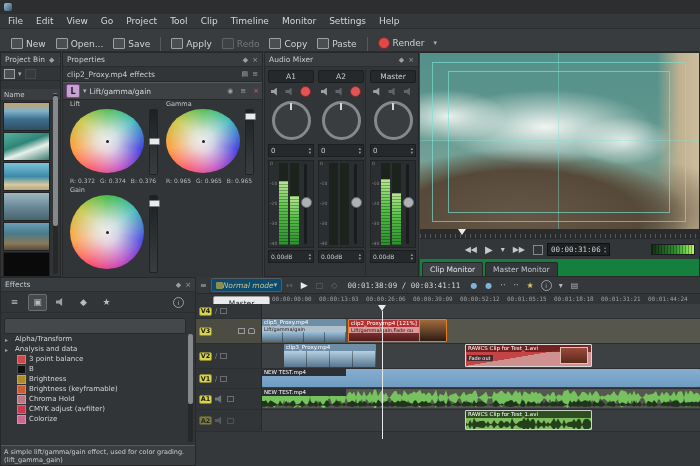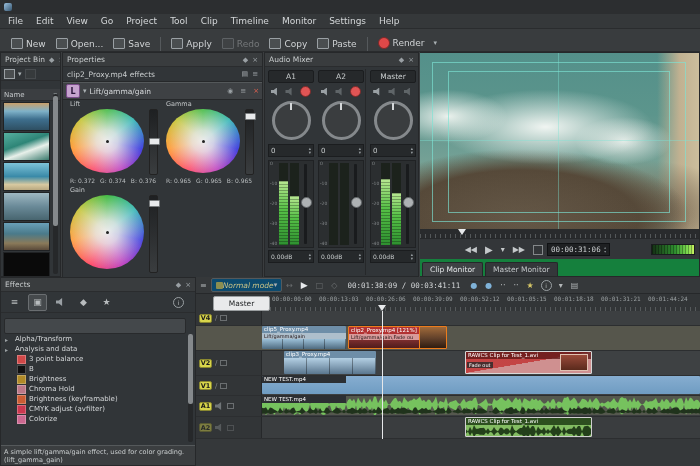--- a/index.html
+++ b/index.html
@@ -450,26 +450,26 @@
         </div>
         <div class="trow">
           <span class="esq" style="background:#101010;"></span>
           <span>B</span>
         </div>
         <div class="trow">
           <span class="esq" style="background:#b08a28;"></span>
           <span>Brightness</span>
         </div>
         <div class="trow">
+          <span class="esq" style="background:#cc5c34;"></span>
+          <span>Brightness (keyframable)</span>
+        </div>
+        <div class="trow">
           <span class="esq" style="background:#bc7888;"></span>
           <span>Chroma Hold</span>
-        </div>
-        <div class="trow">
-          <span class="esq" style="background:#cc5c34;"></span>
-          <span>Brightness (keyframable)</span>
         </div>
         <div class="trow">
           <span class="esq" style="background:#cc3850;"></span>
           <span>CMYK adjust (avfilter)</span>
         </div>
         <div class="trow">
           <span class="esq" style="background:#cc6890;"></span>
           <span>Colorize</span>
         </div>
       </div>
@@ -513,31 +513,38 @@
         <span class="rlabel" style="left: 170px;">00:00:26:06</span>
         <span class="rlabel" style="left: 217px;">00:00:39:09</span>
         <span class="rlabel" style="left: 264px;">00:00:52:12</span>
         <span class="rlabel" style="left: 311px;">00:01:05:15</span>
         <span class="rlabel" style="left: 358px;">00:01:18:18</span>
         <span class="rlabel" style="left: 405px;">00:01:31:21</span>
         <span class="rlabel" style="left: 452px;">00:01:44:24</span>
       </div>
     <div class="masterbtn">Master</div>
 
-    <div id="tracks" style="position:absolute;left:0;top:17px;width:504px;height:128px;">
+    <div id="tracks" style="position:absolute;left:0;top:10px;width:504px;height:128px;">
 
       <div class="trackrow" style="top:0;height:15px;background:#3c3f41;">
         <div class="thead">
           <span class="tbadge">V4</span>
           <span class="mini slash">∕</span>
           <span class="mini"></span>
         </div>
       </div>
 
       <div class="trackrow" style="top:15px;height:25px;background:#56564c;">
+        <div class="thead sel">
+          <span class="tbadge">V3</span>
+          <span style="flex:1;"></span>
+          <span class="mini" style="border-color:#9a9ea0;"></span>
+          <span class="mini" style="border-color:#9a9ea0;border-radius:2px 2px 0 0;"></span>
+          <span style="width:3px;"></span>
+        </div>
         <div class="clip" style="left:66px;width:84px;">
           <div class="cband" style="background:#6e8ea8;">clip5_Proxy.mp4</div>
           <div class="csub" style="background:#aebfcc;">Lift/gamma/gain</div>
           <div class="thumbstrip" style="top:13px;"></div>
         </div>
         <div class="clip" style="left:152px;width:99px;border:1px solid #ec7c1c;">
           <div class="cband" style="background:#b23232;">clip2_Proxy.mp4 [121%]</div>
           <div class="csub" style="background:#d89a9a;">Lift/gamma/gain,Fade ou</div>
           <div class="thumbstrip" style="top:13px;background:linear-gradient(180deg,#7c2e2e,#4f1c1c);"></div>
           <div style="position:absolute;right:0;top:0;bottom:0;width:26px;background:linear-gradient(180deg,#a06a3a,#60402a 55%,#2e1c10);border-left:1px solid #ec7c1c;"></div>

